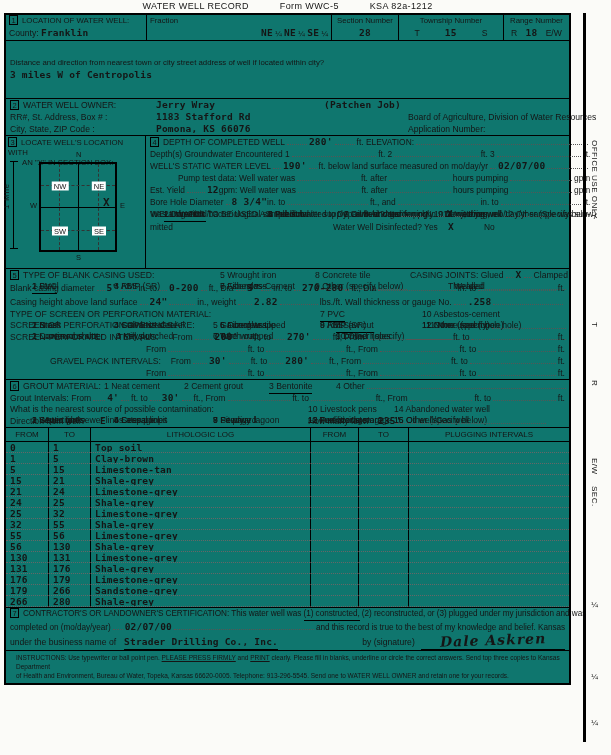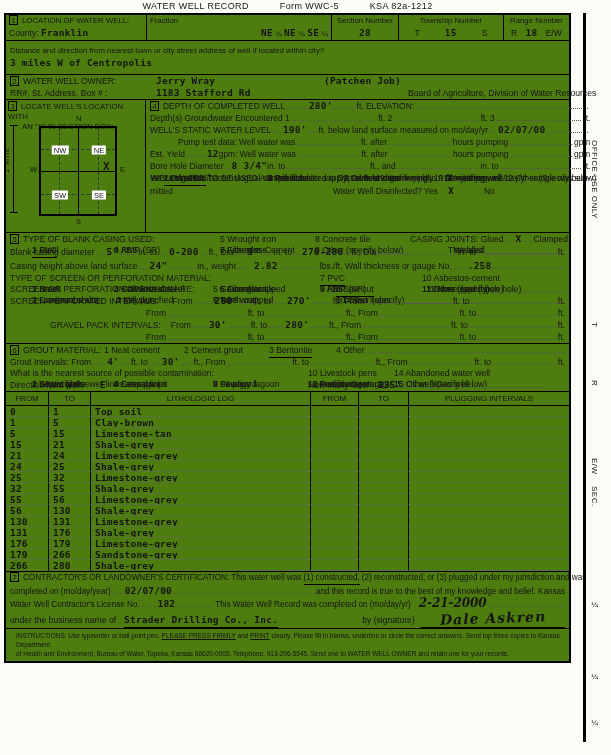--- a/index.html
+++ b/index.html
@@ -1,20 +1,20 @@
 <!DOCTYPE html>
 <html><head>
 <meta charset="utf-8">
 <style>
 *{box-sizing:border-box;margin:0;padding:0}
 html,body{width:611px;height:755px}
 body{position:relative;background:#fbfbf8;font-family:"Liberation Sans","DejaVu Sans",sans-serif;font-size:8.6px;color:#151515;overflow:hidden}
 .titlebar{position:absolute;top:1px;left:0;width:575px;text-align:center;font-size:9px;letter-spacing:.4px}
 .titlebar span{margin:0 14px}
-.form{position:absolute;left:4px;top:13px;width:567px;border:2px solid #000;background:#4d7c0f}
+.form{position:absolute;left:4px;top:13px;width:567px;border:2px solid #000;background:#0f766e}
 .r{position:relative;display:flex;align-items:baseline;padding:0 4px;line-height:12px;white-space:nowrap}
 .r11{line-height:11px}
 .a{position:absolute;top:0;white-space:nowrap}
 .tv{font-family:"DejaVu Sans Mono","Liberation Mono",monospace;font-size:9.5px;font-weight:700;letter-spacing:.2px}
 .dt{display:inline-block;border-bottom:1px dotted #555;height:9px;margin:0 2px;flex:0 0 auto}
 .fx{flex:1 1 8px}
 .ul{border-bottom:1.4px solid #000;padding-bottom:.5px}
 .ulS{border-bottom:1.2px solid #000}
 .badge{display:inline-block;border:1px solid #000;min-width:9px;height:10px;line-height:9px;text-align:center;font-size:7.5px;margin-right:4px;flex:0 0 auto}
 .sec{border-top:1.5px solid #000}
@@ -89,36 +89,41 @@
     </div>
     <div class="s1c">
       <div class="lab" style="text-align:center">Range Number</div>
       <div class="val" style="display:flex;justify-content:space-around">
           <span>R</span>
           <span class="tv">18</span>
           <span>E/W</span>
         </div>
     </div>
   </div>
-  <div class="sec" style="padding:4px 4px">
+  <div class="sec" style="padding:16px 4px">
     <div class="lab">Distance and direction from nearest town or city street address of well if located within city?</div>
     <div class="val"><span class="tv">3 miles W of Centropolis</span></div>
   </div>
 
   <div class="sec">
     <div class="r">
         <span class="badge">2</span>
         <span>WATER WELL OWNER:</span>
         <span class="a tv" style="left:150px">Jerry Wray</span>
         <span class="a tv" style="left:318px">(Patchen Job)</span>
       </div>
     <div class="r">
         <span>RR#, St. Address, Box # :</span>
         <span class="a tv" style="left:150px">1183  Stafford Rd</span>
         <span class="a small" style="left:402px">Board of Agriculture, Division of Water Resources</span>
+      </div>
+    <div class="r">
+        <span>City, State, ZIP Code    :</span>
+        <span class="a tv" style="left:150px">Pomona, KS 66076</span>
+        <span class="a small" style="left:402px">Application Number:</span>
       </div>
   </div>
 
   <div class="split sec">
     <div class="l3">
       <div style="padding:1px 2px;line-height:10px;font-size:7.8px"><span class="badge">3</span><span>LOCATE WELL'S LOCATION WITH</span><br><span style="margin-left:14px">AN "X" IN SECTION BOX:</span></div>
       <div class="mile">
           <span class="milelab">1 Mile</span>
         </div>
       <span class="dirlab" style="left:70px;top:14px">N</span>
@@ -615,30 +620,20 @@
 
   <div class="sec">
     <div class="r r11 tight"><span class="badge">7</span><span>CONTRACTOR'S OR LANDOWNER'S CERTIFICATION: This water well was</span>&nbsp;<span class="ul">(1) constructed,</span>&nbsp;<span>(2) reconstructed, or (3) plugged under my jurisdiction and was</span></div>
     <div class="r r11 tight">
         <span>completed on (mo/day/year)</span>
         <span class="dt" style="width:10px"></span>
         <span class="tv">02/07/00</span>
         <span class="dt fx"></span>
         <span>and this record is true to the best of my knowledge and belief. Kansas</span>
       </div>
-    <div class="r r11 tight" style="line-height:13px">
-        <span>Water Well Contractor's License No.</span>
-        <span class="dt" style="width:14px"></span>
-        <span class="tv">182</span>
-        <span class="dt" style="width:36px"></span>
-        <span>This Water Well Record was completed on (mo/day/yr)</span>
-        <span style="width:8px"></span>
-        <span class="hand">2-21-2000</span>
-        <span class="dt fx"></span>
-      </div>
     <div class="r" style="line-height:14px">
         <span>under the business name of</span>
         <span style="width:8px"></span>
         <span class="tv ulS">Strader Drilling Co., Inc.</span>
         <span style="flex:1 1 30px"></span>
         <span>by (signature)</span>
         <span class="ulS" style="flex:1 1 90px;margin-left:6px;text-align:center"><span class="hand" style="font-size:14px;letter-spacing:1px;display:inline-block;transform:rotate(-2deg)">Dale Askren</span></span>
       </div>
   </div>
 

